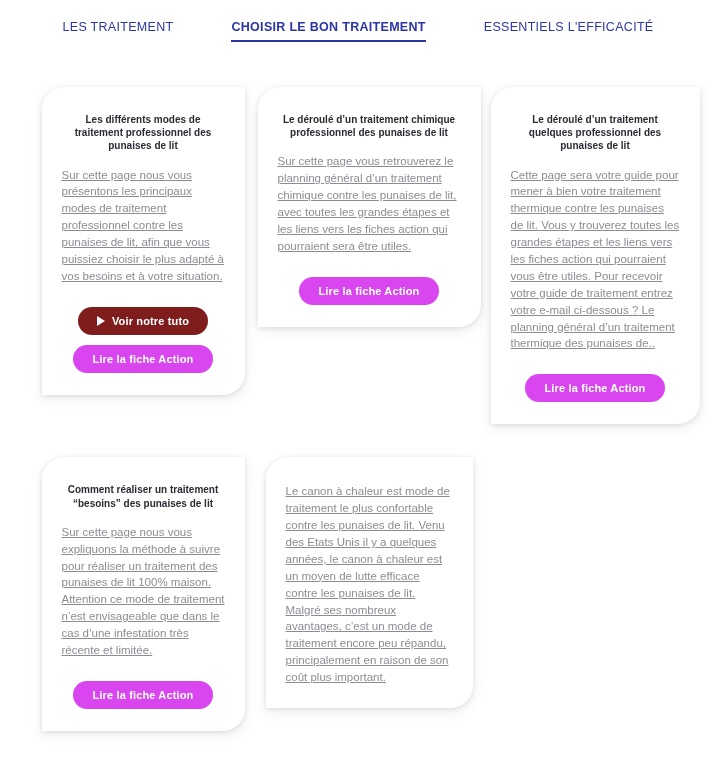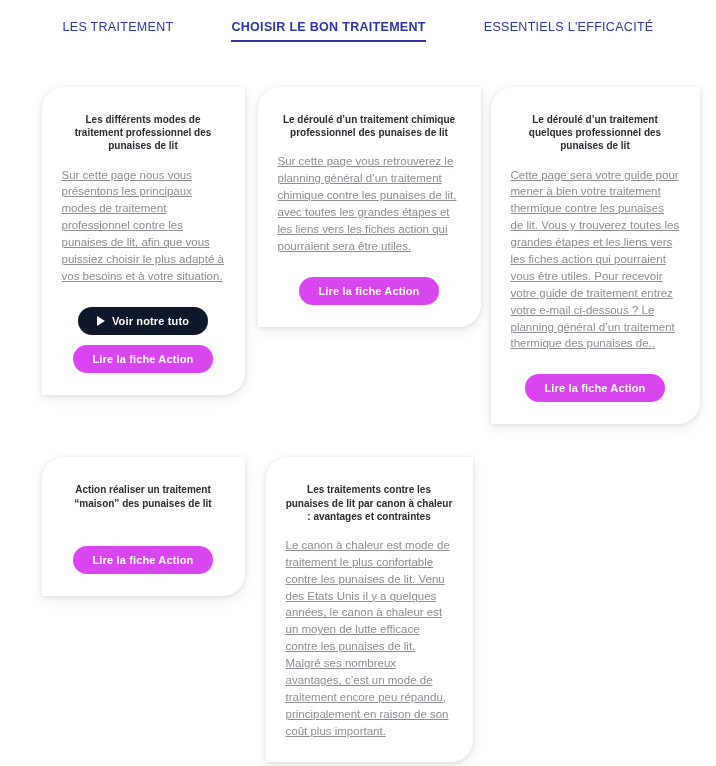--- a/index.html
+++ b/index.html
@@ -115,21 +115,21 @@
     color: #ffffff;
     cursor: pointer;
     padding: 8px 19px;
     display: inline-flex;
     align-items: center;
     justify-content: center;
     gap: 7px;
     white-space: nowrap;
   }
 
-  .btn-primary { background: #0f172a; }
+  .btn-primary { background: #7f1d1d; }
   .btn-action  { background: #d946ef; }
 
   .play-icon {
     display: inline-block;
     width: 0;
     height: 0;
     border-left: 8px solid #ffffff;
     border-top: 5px solid transparent;
     border-bottom: 5px solid transparent;
   }
@@ -180,30 +180,30 @@
         </div>
       </div>
     </div>
 
   </div>
 
   <div class="row row-2">
 
     <div class="slot slot-1">
       <div class="card card-4">
-        <div class="card-title">Action réaliser un traitement “maison” des punaises de lit</div>
+        <div class="card-title">Comment réaliser un traitement “besoins” des punaises de lit</div>
+        <div class="card-body">Sur cette page nous vous expliquons la méthode à suivre pour réaliser un traitement des punaises de lit 100% maison. Attention ce mode de traitement n’est envisageable que dans le cas d’une infestation très récente et limitée.</div>
         <div class="btn-stack">
           <button class="btn btn-action">Lire la fiche Action</button>
         </div>
       </div>
     </div>
 
     <div class="slot slot-2">
       <div class="card card-5">
-        <div class="card-title">Les traitements contre les punaises de lit par canon à chaleur : avantages et contraintes</div>
         <div class="card-body">Le canon à chaleur est mode de traitement le plus confortable contre les punaises de lit. Venu des Etats Unis il y a quelques années, le canon à chaleur est un moyen de lutte efficace contre les punaises de lit. Malgré ses nombreux avantages, c’est un mode de traitement encore peu répandu, principalement en raison de son coût plus important.</div>
 
       </div>
     </div>
 
     <div class="slot slot-3"></div>
 
   </div>
 
 </div>

